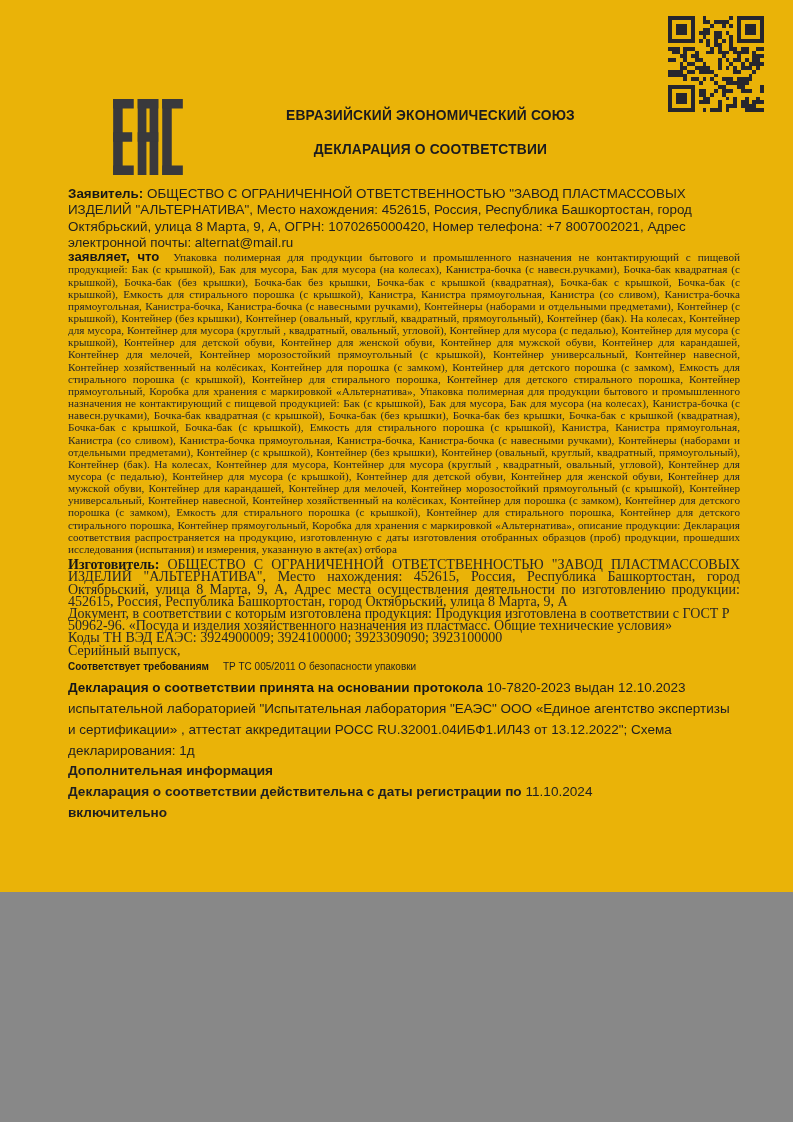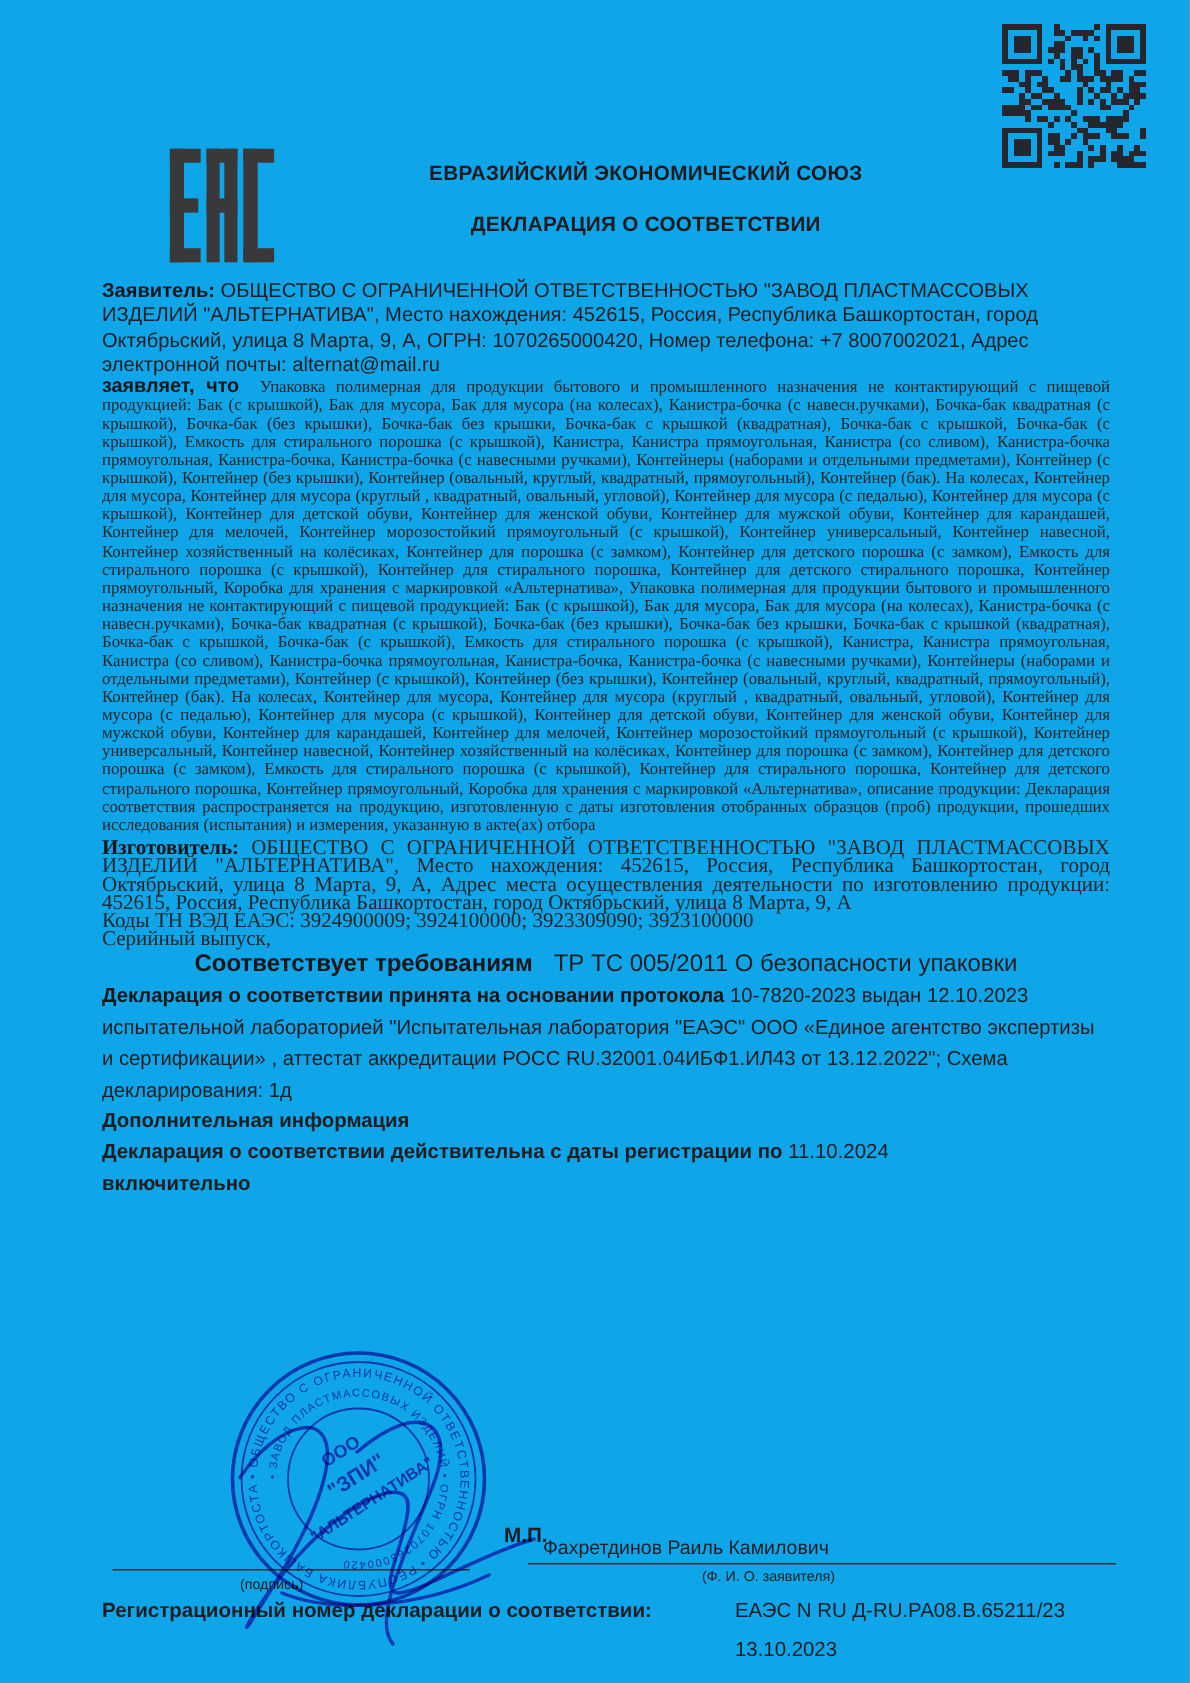--- a/index.html
+++ b/index.html
@@ -1,38 +1,38 @@
 <!DOCTYPE html>
 <html><head>
 <meta charset="utf-8">
 <style>
   html,body{margin:0;padding:0;background:#888;}
   .page{
-    position:relative;width:793px;height:1122px;margin:0 auto;
-    background:#0ea5e9;overflow:hidden;
+    position:relative;width:793px;height:892px;margin:0 auto;
+    background:#eab308;overflow:hidden;
     font-family:"Liberation Sans",sans-serif;color:#1e1e22;
   }
   
   .qr{position:absolute;left:668px;top:16px;width:96px;height:96px;}
   .eac{position:absolute;left:113px;top:99px;width:70px;height:76px;}
   .hdr{position:absolute;left:68px;right:0;text-align:center;font-weight:bold;font-size:13.8px;letter-spacing:.2px;color:#1b1b1f;}
   .hdr.u{top:108px;}
   .hdr.t{top:142px;}
   
   .flow{position:absolute;left:68px;top:186px;width:672px;}
   .flow p{margin:0;}
   b.lbl{font-weight:bold;color:#161619;}
   .applicant,.person{font-size:13.4px;line-height:16.3px;}
   .person{margin-top:1px;}
   .declares{margin-top:4px;font-family:"Liberation Serif",serif;font-size:11.2px;line-height:12.15px;text-align:justify;color:#26262a;}
   .declares b.lbl{font-family:"Liberation Sans",sans-serif;font-size:13.2px;}
   .manuf{margin-top:4px;font-family:"Liberation Serif",serif;font-size:14px;line-height:12.2px;color:#26262a;text-align:justify;}
   .manuf b.lbl{font-weight:bold;}
   .manuf .ln{text-align:left;}
-  .compliance{margin-top:12px;font-size:16px;line-height:20px;text-align:center;}
+  .compliance{margin-top:12px;font-size:10px;line-height:20px;}
   .compliance b.lbl{margin-right:14px;}
   .basis{margin-top:1px;font-size:13.5px;line-height:21px;}
   .additional{margin-top:6px;font-size:13.6px;font-weight:bold;line-height:20px;}
   .validity{margin-top:11px;font-size:13.6px;font-weight:bold;line-height:21px;}
   .validity .dt{font-weight:normal;}
   
   .mp{position:absolute;left:316px;top:1016px;font-size:13.8px;font-weight:bold;margin-left:20px;}
   .sig-line{position:absolute;left:75px;top:1046px;width:238px;border-top:1.4px solid #2b2b2e;}
   .sig-cap{position:absolute;left:160px;top:1051px;font-size:9.5px;color:#222;}
   .name{position:absolute;left:362px;top:1024px;font-size:13px;}
@@ -365,20 +365,21 @@
   </svg>
 
   <div class="hdr u">ЕВРАЗИЙСКИЙ ЭКОНОМИЧЕСКИЙ СОЮЗ</div>
   <div class="hdr t">ДЕКЛАРАЦИЯ О СООТВЕТСТВИИ</div>
 
   <div class="flow">
     <p class="applicant"><b class="lbl">Заявитель:</b> <span>ОБЩЕСТВО С ОГРАНИЧЕННОЙ ОТВЕТСТВЕННОСТЬЮ "ЗАВОД ПЛАСТМАССОВЫХ ИЗДЕЛИЙ "АЛЬТЕРНАТИВА", Место нахождения: 452615, Россия, Республика Башкортостан, город Октябрьский, улица 8 Марта, 9, А, ОГРН: 1070265000420, Номер телефона: +7 8007002021, Адрес электронной почты: alternat@mail.ru</span></p>
     <p class="declares"><b class="lbl">заявляет, что</b>&nbsp; <span>Упаковка полимерная для продукции бытового и промышленного назначения не контактирующий с пищевой продукцией: Бак (с крышкой), Бак для мусора, Бак для мусора (на колесах), Канистра-бочка (с навесн.ручками), Бочка-бак квадратная (с крышкой), Бочка-бак (без крышки), Бочка-бак без крышки, Бочка-бак с крышкой (квадратная), Бочка-бак с крышкой, Бочка-бак (с крышкой), Емкость для стирального порошка (с крышкой), Канистра, Канистра прямоугольная, Канистра (со сливом), Канистра-бочка прямоугольная, Канистра-бочка, Канистра-бочка (с навесными ручками), Контейнеры (наборами и отдельными предметами), Контейнер (с крышкой), Контейнер (без крышки), Контейнер (овальный, круглый, квадратный, прямоугольный), Контейнер (бак). На колесах, Контейнер для мусора, Контейнер для мусора (круглый , квадратный, овальный, угловой), Контейнер для мусора (с педалью), Контейнер для мусора (с крышкой), Контейнер для детской обуви, Контейнер для женской обуви, Контейнер для мужской обуви, Контейнер для карандашей, Контейнер для мелочей, Контейнер морозостойкий прямоугольный (с крышкой), Контейнер универсальный, Контейнер навесной, Контейнер хозяйственный на колёсиках,  Контейнер для порошка (с замком),  Контейнер для детского порошка (с замком), Емкость для стирального порошка (с крышкой), Контейнер для стирального порошка, Контейнер для детского стирального порошка, Контейнер прямоугольный, Коробка для хранения с маркировкой «Альтернатива», Упаковка полимерная для продукции бытового и промышленного назначения не контактирующий с пищевой продукцией: Бак (с крышкой), Бак для мусора, Бак для мусора (на колесах), Канистра-бочка (с навесн.ручками), Бочка-бак квадратная (с крышкой), Бочка-бак (без крышки), Бочка-бак без крышки, Бочка-бак с крышкой (квадратная), Бочка-бак с крышкой, Бочка-бак (с крышкой), Емкость для стирального порошка (с крышкой), Канистра, Канистра прямоугольная, Канистра (со сливом), Канистра-бочка прямоугольная, Канистра-бочка, Канистра-бочка (с навесными ручками), Контейнеры (наборами и отдельными предметами), Контейнер (с крышкой), Контейнер (без крышки), Контейнер (овальный, круглый, квадратный, прямоугольный), Контейнер (бак). На колесах, Контейнер для мусора, Контейнер для мусора (круглый , квадратный, овальный, угловой), Контейнер для мусора (с педалью), Контейнер для мусора (с крышкой), Контейнер для детской обуви, Контейнер для женской обуви, Контейнер для мужской обуви, Контейнер для карандашей, Контейнер для мелочей, Контейнер морозостойкий прямоугольный (с крышкой), Контейнер универсальный, Контейнер навесной, Контейнер хозяйственный на колёсиках,  Контейнер для порошка (с замком),  Контейнер для детского порошка (с замком), Емкость для стирального порошка (с крышкой), Контейнер для стирального порошка, Контейнер для детского стирального порошка, Контейнер прямоугольный, Коробка для хранения с маркировкой «Альтернатива», описание продукции: Декларация соответствия распространяется на продукцию, изготовленную с даты изготовления отобранных образцов (проб) продукции, прошедших исследования (испытания) и измерения, указанную в акте(ах) отбора</span></p>
     <div class="manuf">
       <div><b class="lbl">Изготовитель:</b> <span>ОБЩЕСТВО С ОГРАНИЧЕННОЙ ОТВЕТСТВЕННОСТЬЮ "ЗАВОД ПЛАСТМАССОВЫХ ИЗДЕЛИЙ "АЛЬТЕРНАТИВА", Место нахождения: 452615, Россия, Республика Башкортостан, город Октябрьский, улица 8 Марта, 9, А, Адрес места осуществления деятельности по изготовлению продукции: 452615, Россия, Республика Башкортостан, город Октябрьский, улица 8 Марта, 9, А</span></div>
+      <div class="ln">Документ, в соответствии с которым изготовлена продукция: Продукция изготовлена в соответствии с ГОСТ Р 50962-96. «Посуда и изделия хозяйственного назначения из пластмасс. Общие технические условия»</div>
       <div class="ln">Коды ТН ВЭД ЕАЭС: 3924900009; 3924100000; 3923309090; 3923100000</div>
       <div class="ln">Серийный выпуск,</div>
     </div>
     <p class="compliance"><b class="lbl">Соответствует требованиям</b><span>ТР ТС 005/2011 О безопасности упаковки</span></p>
     <p class="basis"><b class="lbl">Декларация о соответствии принята на основании протокола</b> <span>10-7820-2023 выдан 12.10.2023 испытательной лабораторией "Испытательная лаборатория "ЕАЭС" ООО «Единое агентство экспертизы и сертификации» , аттестат аккредитации РОСС RU.32001.04ИБФ1.ИЛ43 от 13.12.2022"; Схема декларирования: 1д</span></p>
     <p class="additional">Дополнительная информация</p>
     <p class="validity"><span>Декларация о соответствии действительна с даты регистрации по</span> <span class="dt">11.10.2024</span><br><span>включительно</span></p>
   </div>
 
   <div class="mp">М.П.</div>

